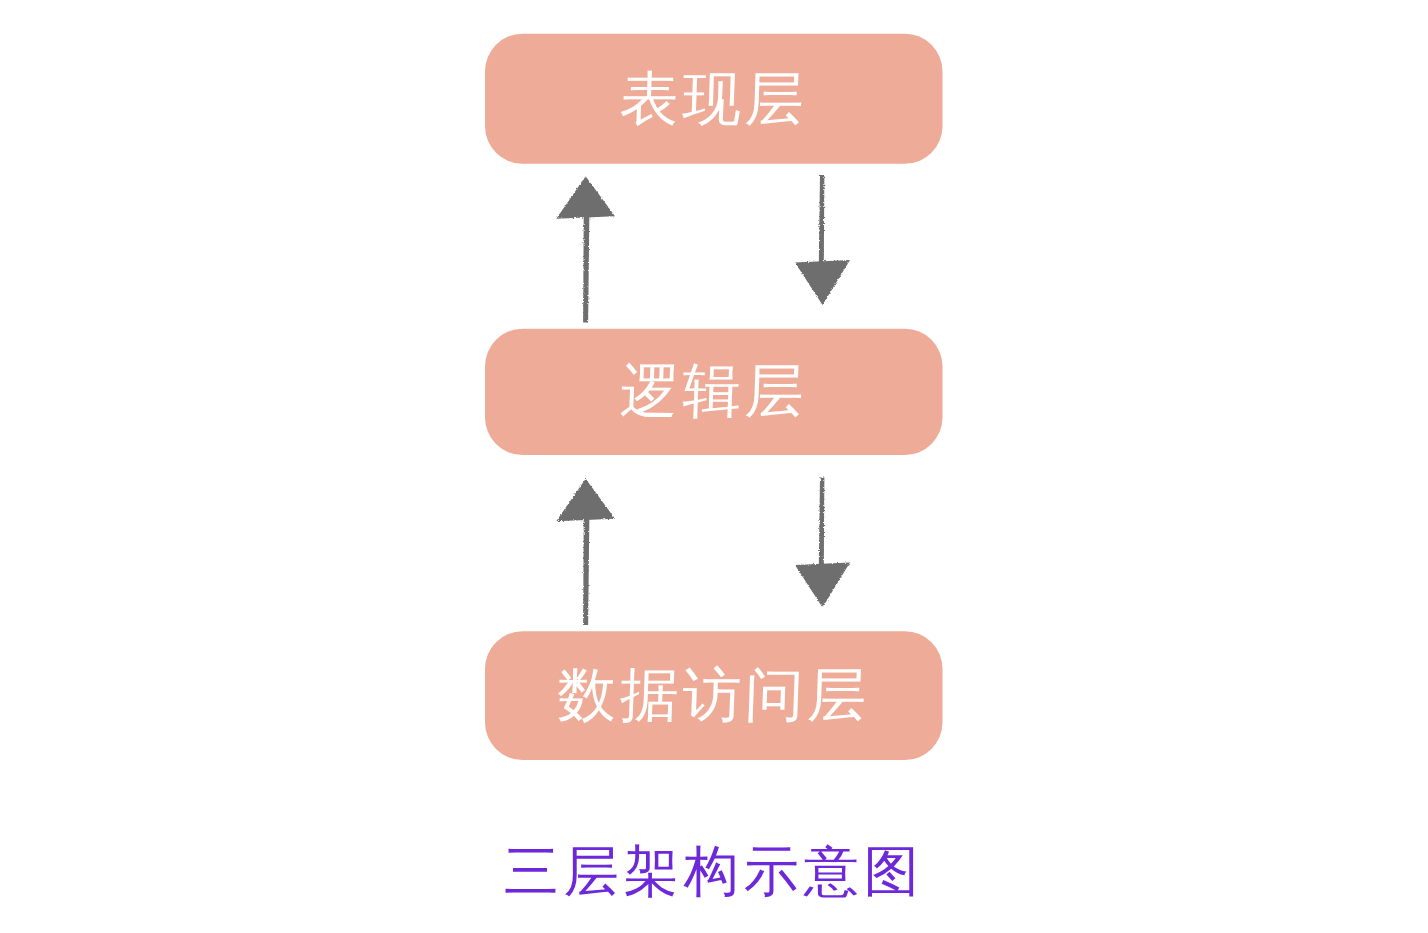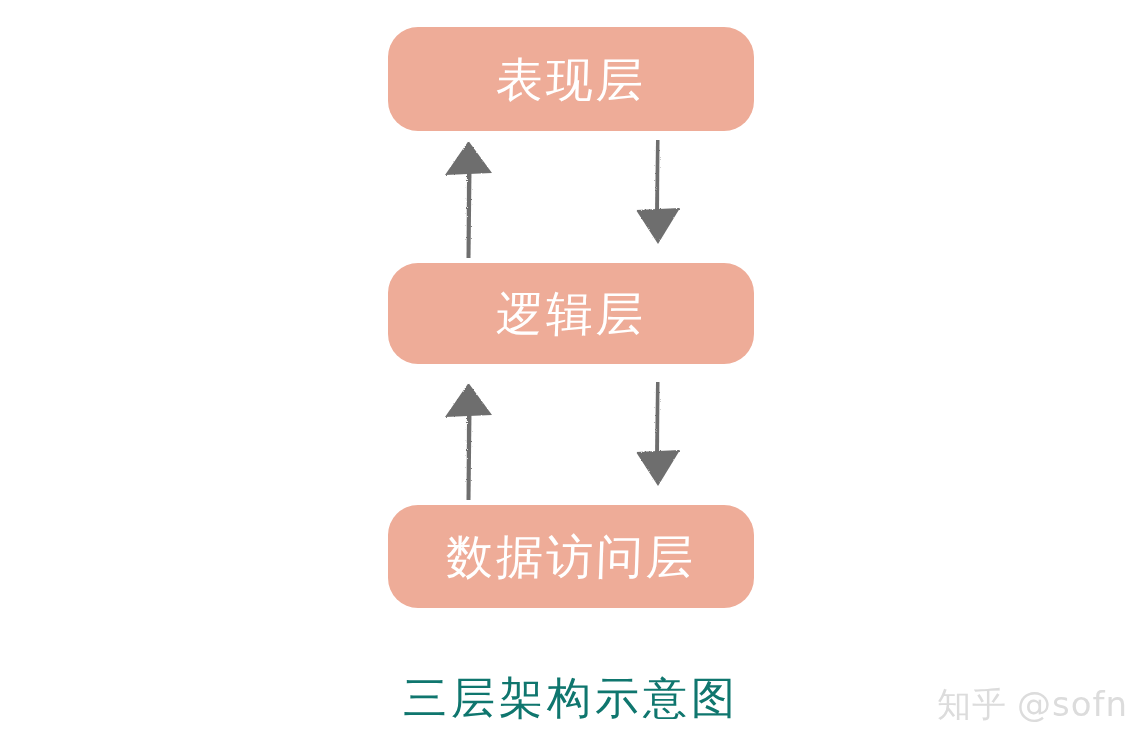--- a/index.html
+++ b/index.html
@@ -57,21 +57,21 @@
   #arrows-upper { left: 440px; top: 134px; width: 250px; height: 132px; }
   #arrows-lower { left: 440px; top: 376px; width: 250px; height: 132px; }
 
   
   #caption {
     position: absolute;
     left: 0;
     top: 676px;
     width: 1142px;
     text-align: center;
-    color: #0f766e;
+    color: #6d28d9;
     font-family: "DejaVu Sans", sans-serif;
     font-size: 44px;
     letter-spacing: 4px;
     line-height: 1;
     white-space: nowrap;
   }
 
   
   #watermark {
     position: absolute;
@@ -132,18 +132,14 @@
       <path d="M28.5,7 L52,39 L5,41 Z" fill="#6e6e6e"></path>
     </g>
     <g filter="url(#chalk)">
       <path d="M216.0,6 L219.5,6 L219.0,80 L215.0,80 Z" fill="#6e6e6e"></path>
       <path d="M196,76 L240,74 L218,110 Z" fill="#6e6e6e"></path>
     </g>
   </svg>
 
   <div id="caption">三层架构示意图</div>
 
-  <div id="watermark">
-    <span class="wm-brand">知乎</span>
-    <span class="wm-user">@sofn</span>
-  </div>
 
 </div>
 
 </body></html>

